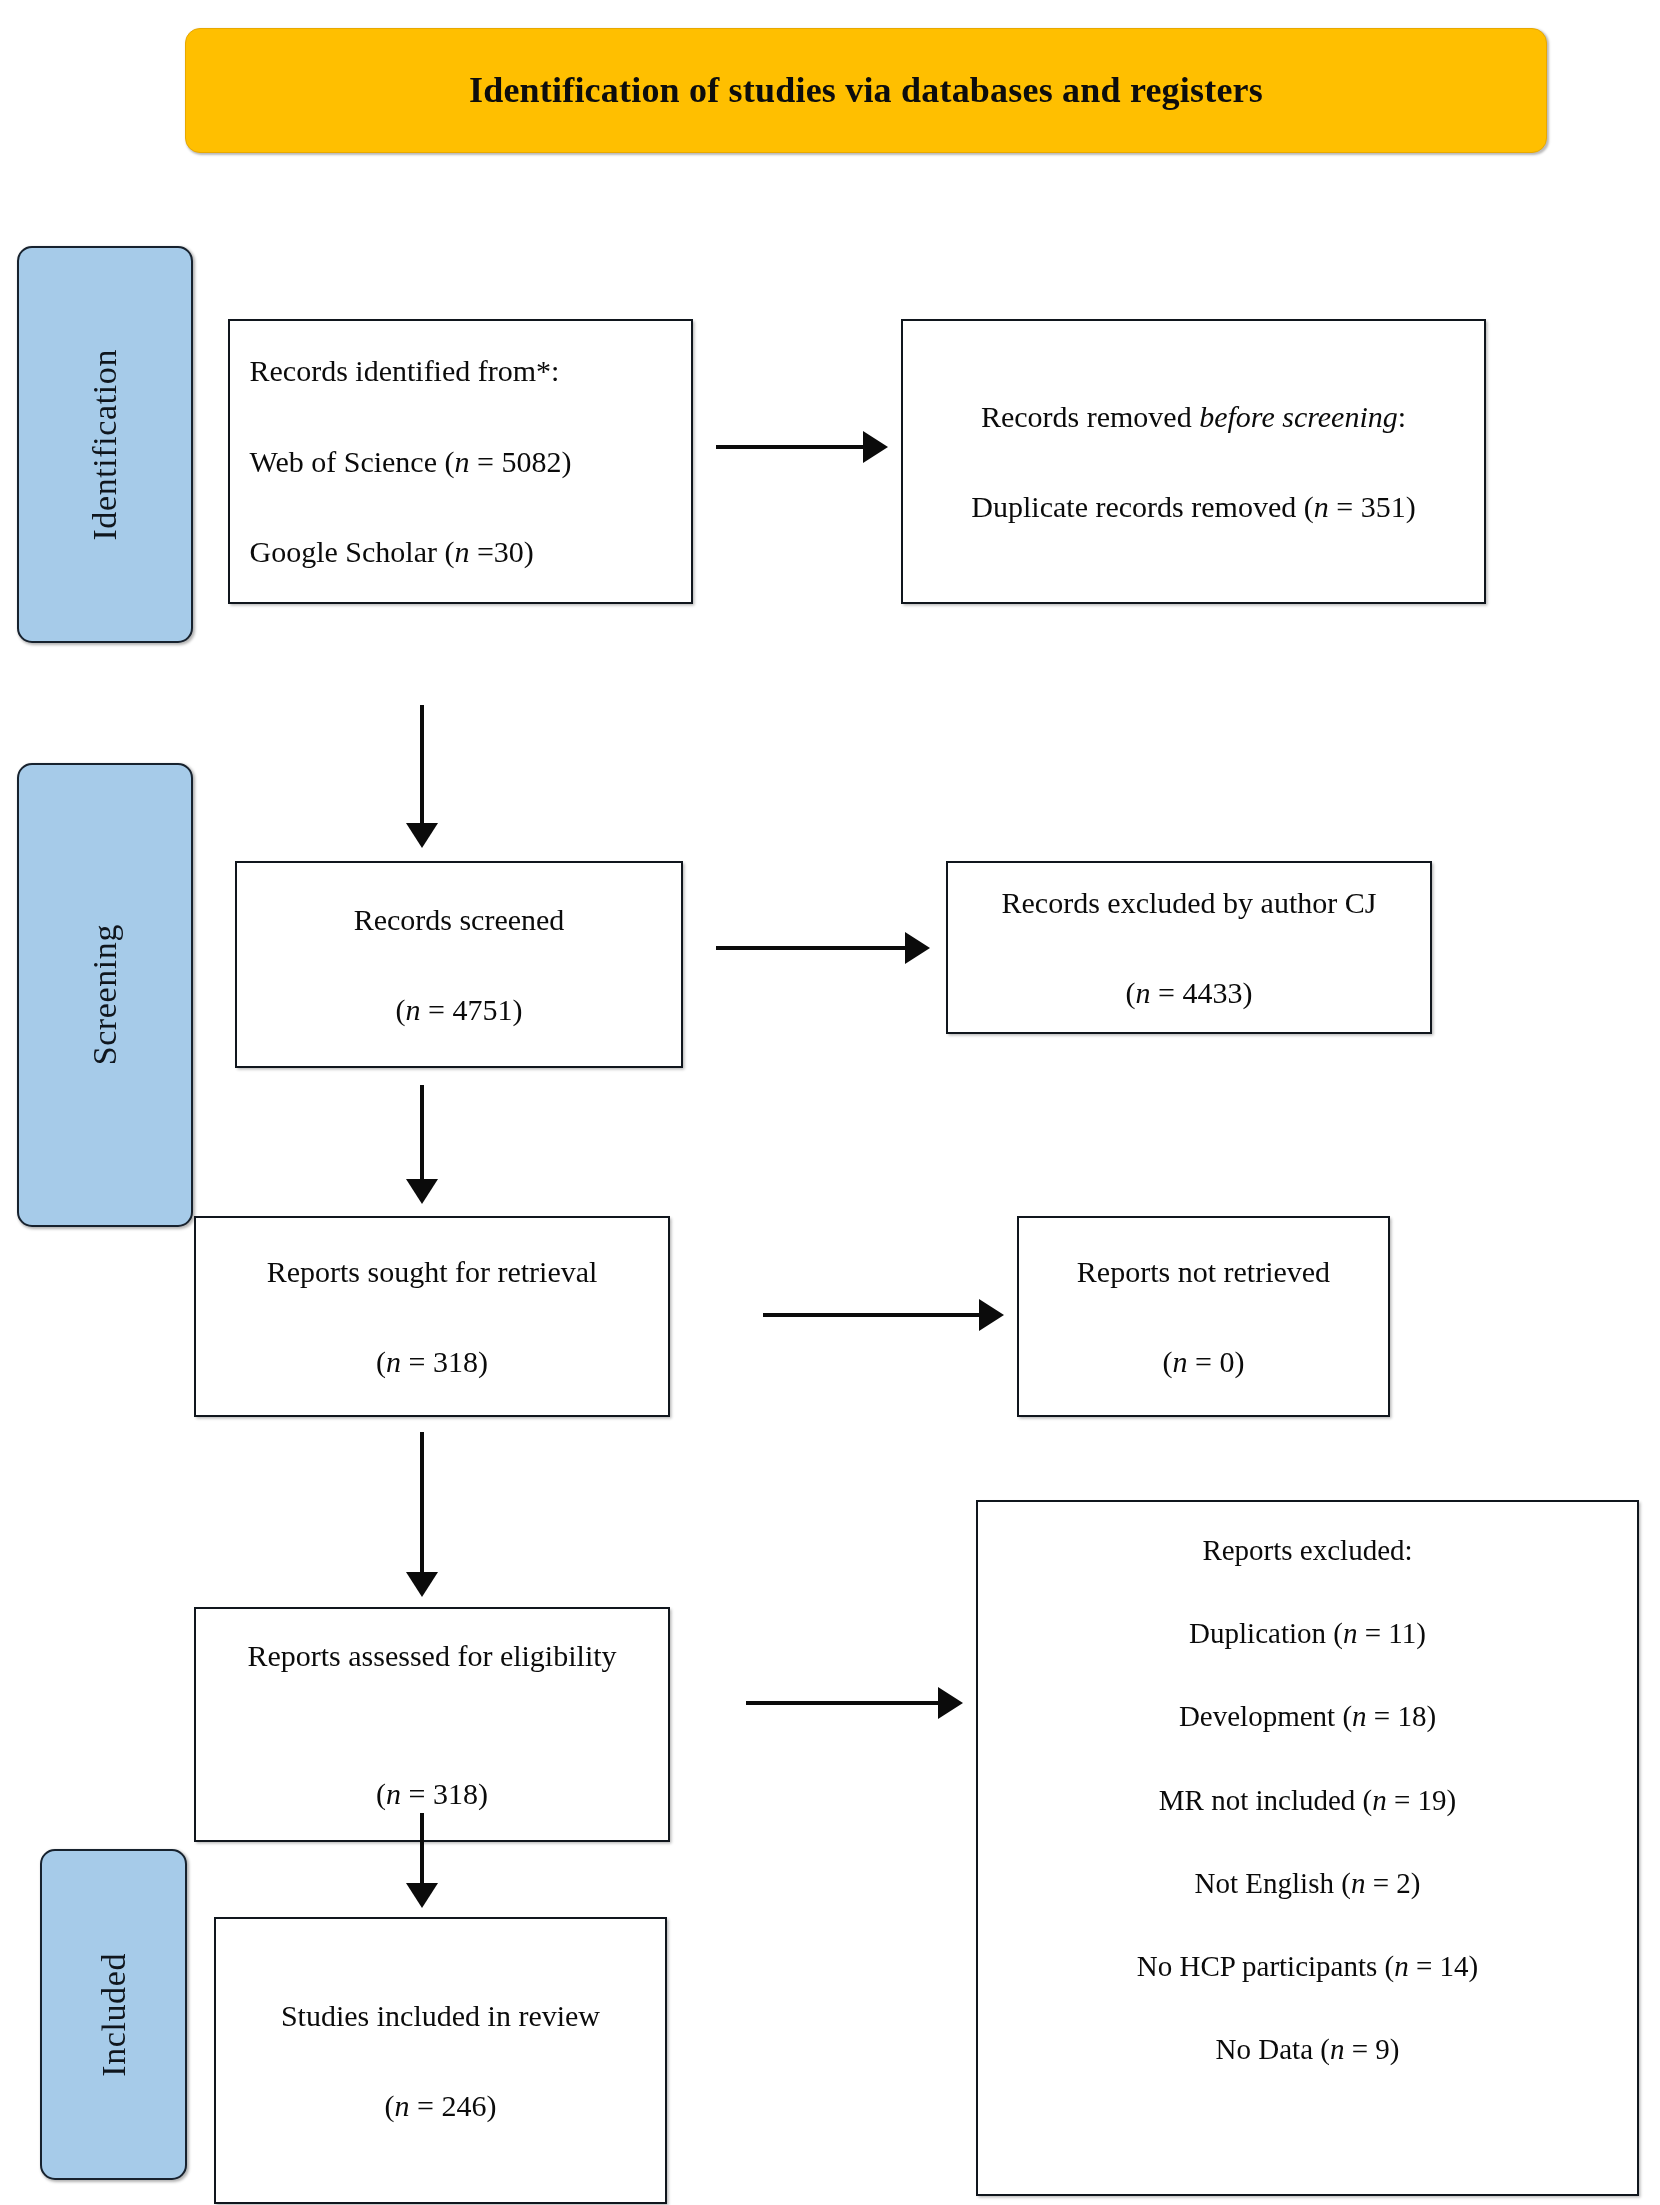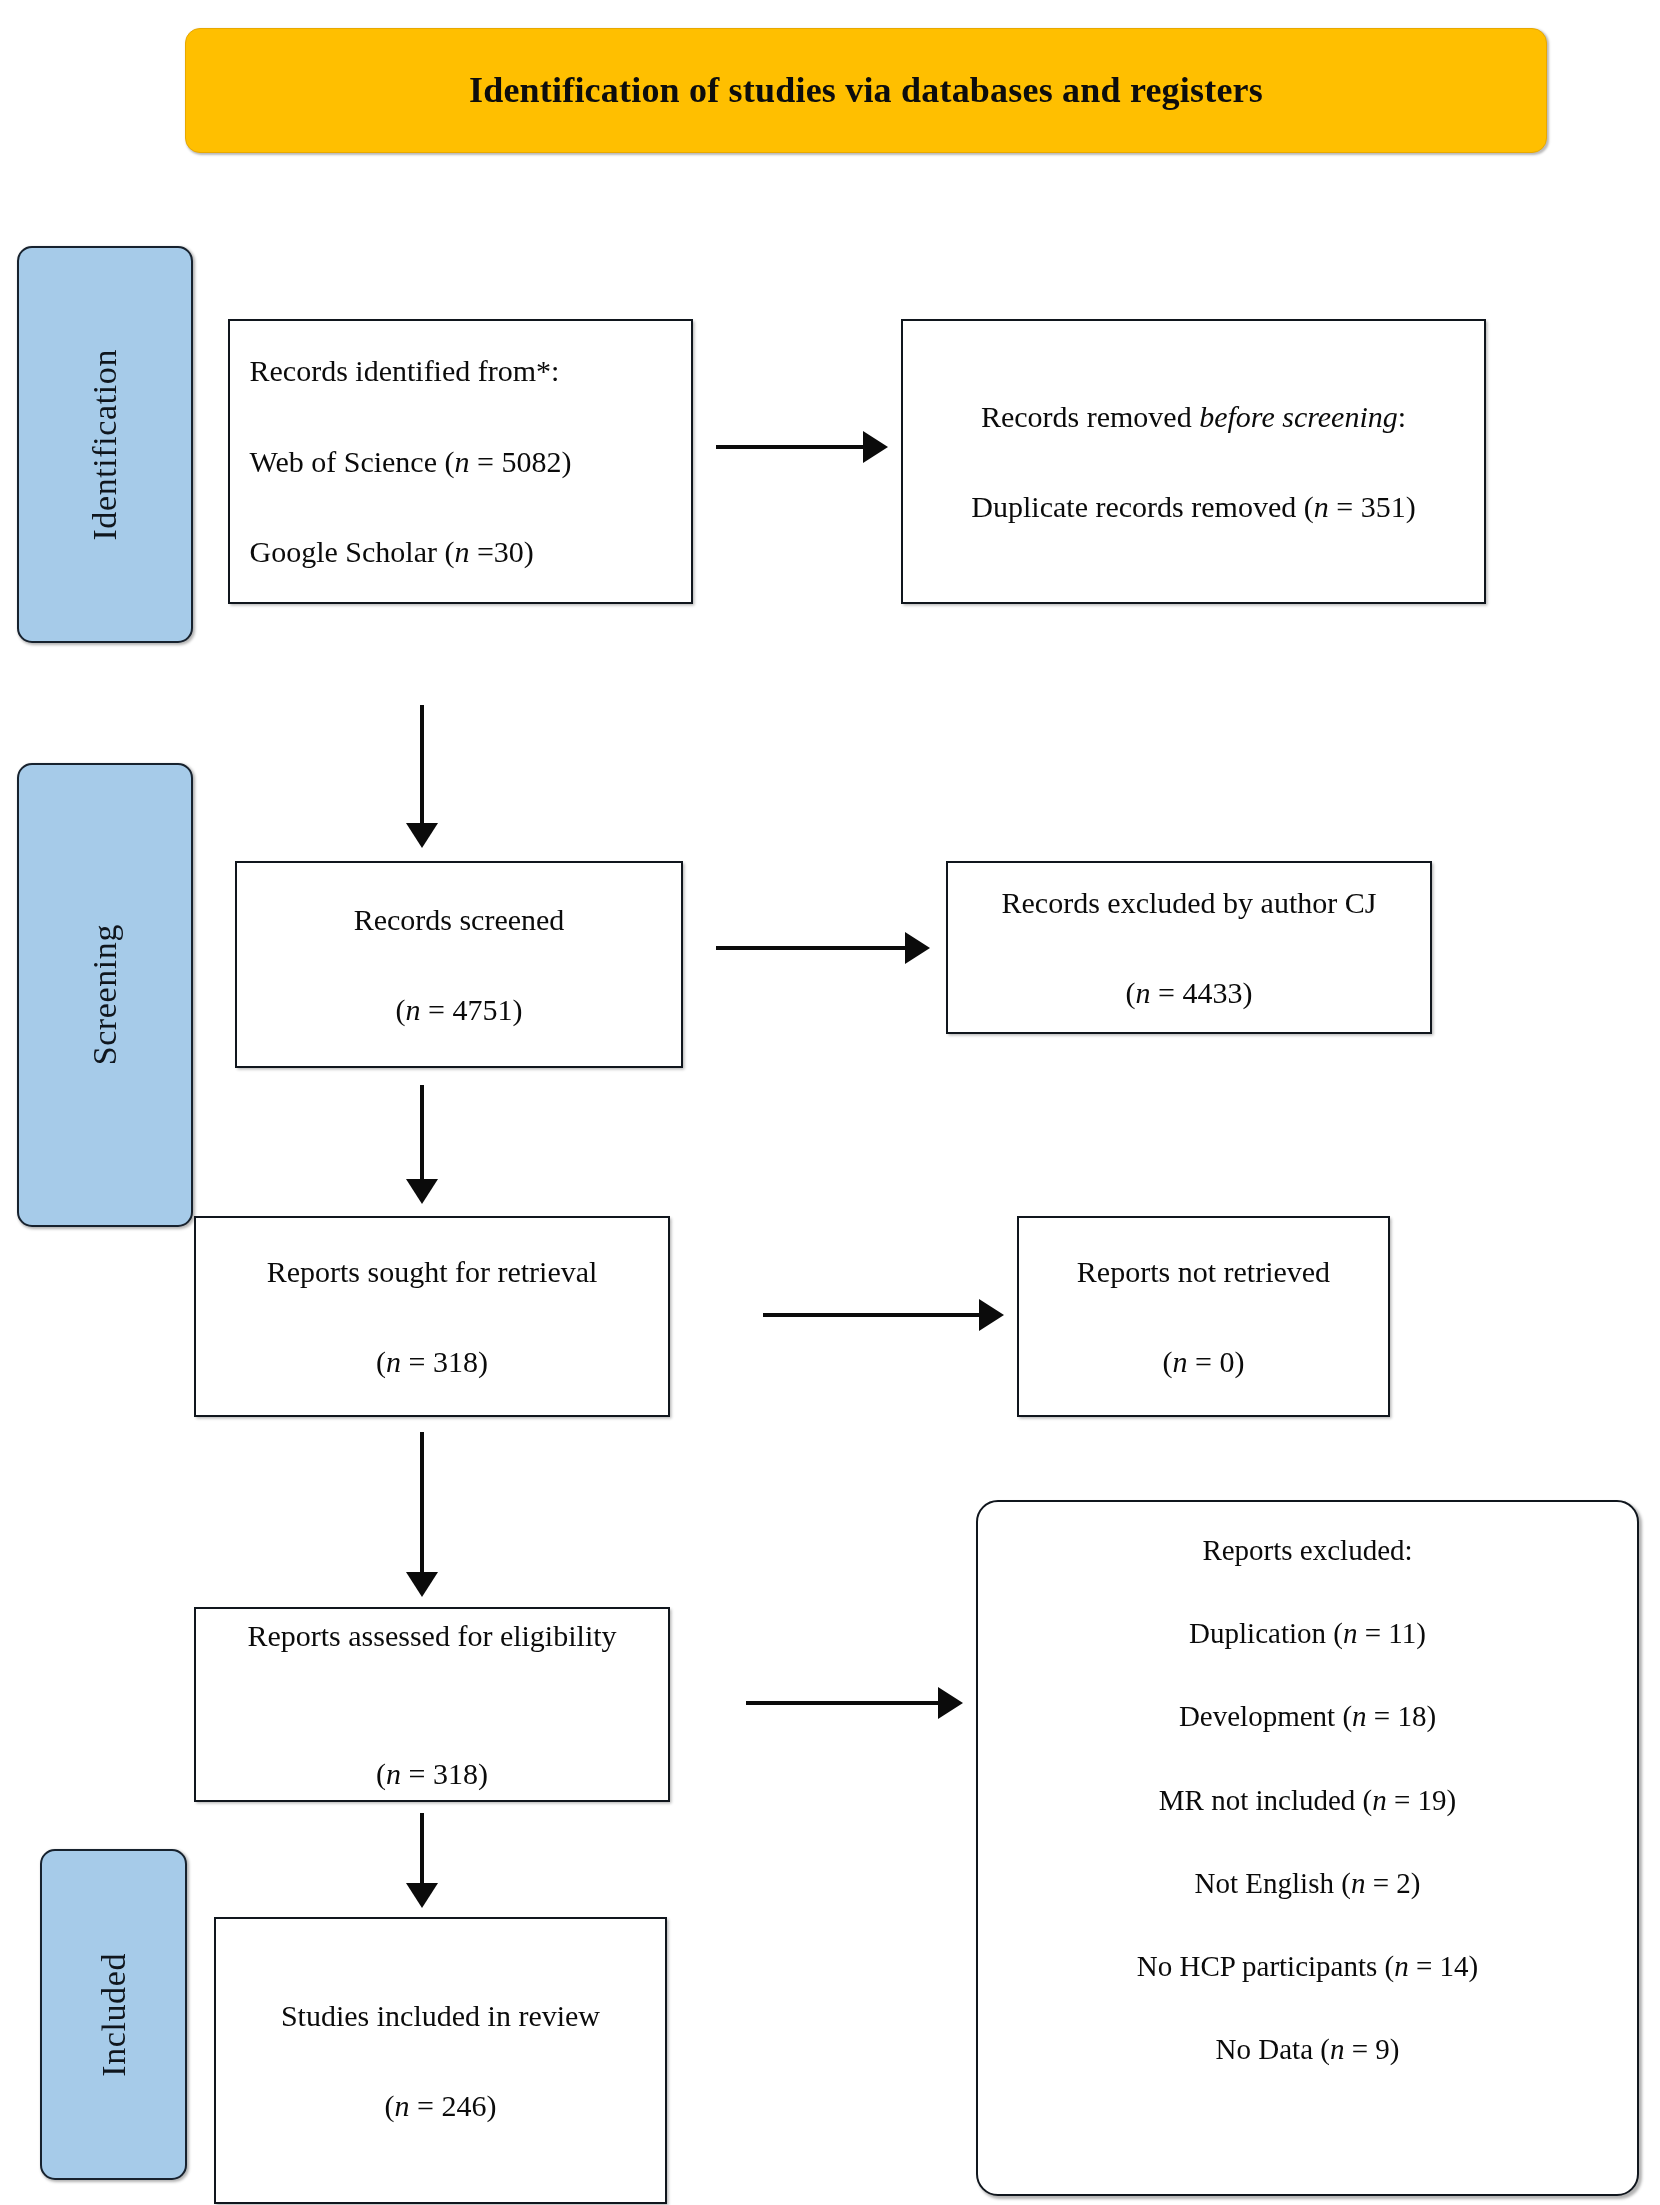--- a/index.html
+++ b/index.html
@@ -47,25 +47,25 @@
   .ctr{text-align:center;}
   .lft{text-align:left;}
   i{font-style:italic;}
 
   #box-identified   {left:228px; top:319px;  width:465px;  height:285px;}
   #box-removed      {left:901px;top:319px;  width:585px; height:285px;}
   #box-screened     {left:235px; top:861px; width:448px;  height:207px;}
   #box-excluded-cj  {left:946px;top:861px; width:486px;  height:173px;}
   #box-sought       {left:194px; top:1216px; width:476px;  height:201px;}
   #box-not-retrieved{left:1017px;top:1216px; width:373px;  height:201px;}
-  #box-eligibility  {left:194px; top:1607px; width:476px;  height:195px;gap:47px;}
+  #box-eligibility  {left:194px; top:1607px; width:476px;  height:235px;gap:47px;}
   #box-included     {left:214px; top:1917px; width:453px;  height:287px;}
   #box-reports-excl {left:976px;top:1500px; width:663px; height:696px;}
 
-  #box-reports-excl{justify-content:flex-start;padding-top:31px;border-radius:22px;}
+  #box-reports-excl{justify-content:flex-start;padding-top:31px;}
   #box-reports-excl p{font-size:29px;}
   #box-reports-excl p + p{margin-top:49px;}
 
   
   .arrow-h,.arrow-v{position:absolute;}
   .arrow-h .shaft{position:absolute;left:0;top:50%;height:4px;
      background:#0b0b0b;transform:translateY(-50%);}
   .arrow-h .head{position:absolute;right:0;top:50%;width:0;height:0;
      transform:translateY(-50%);
      border-top:16px solid transparent;border-bottom:16px solid transparent;

